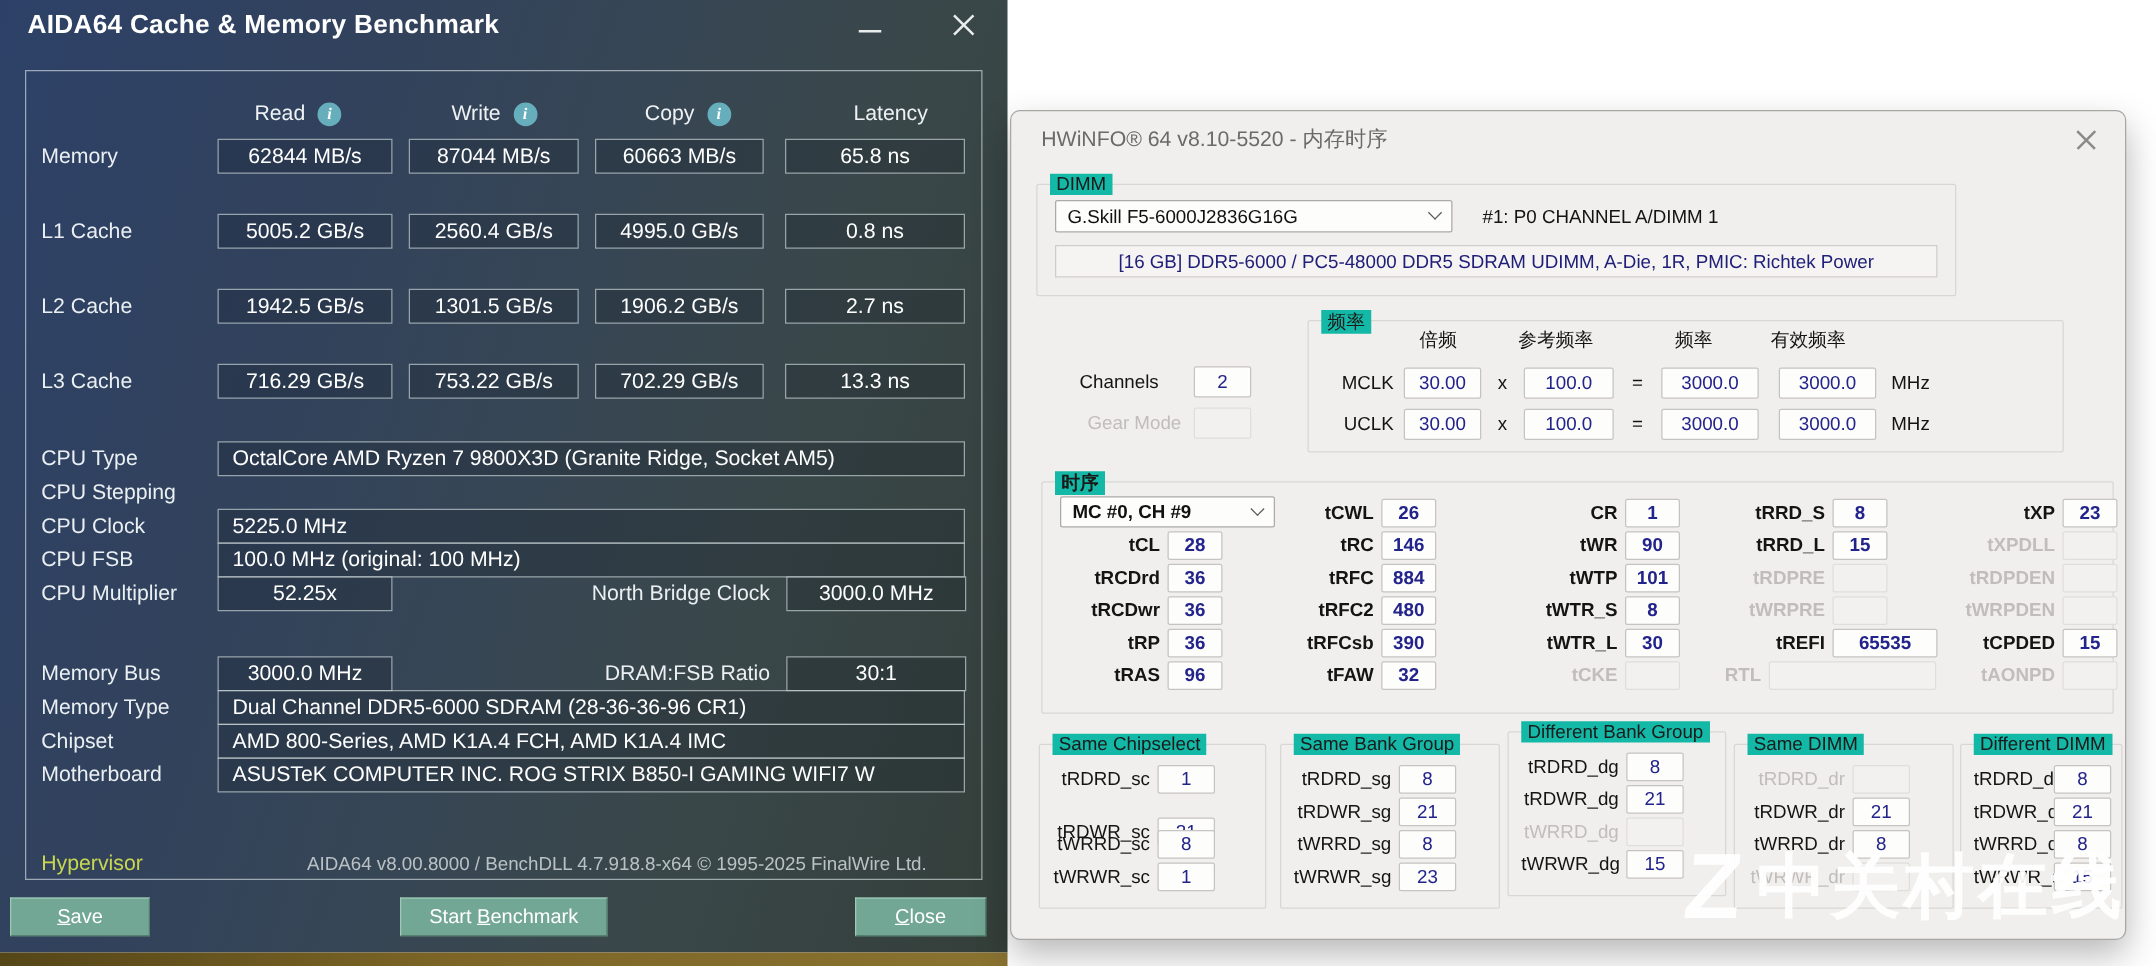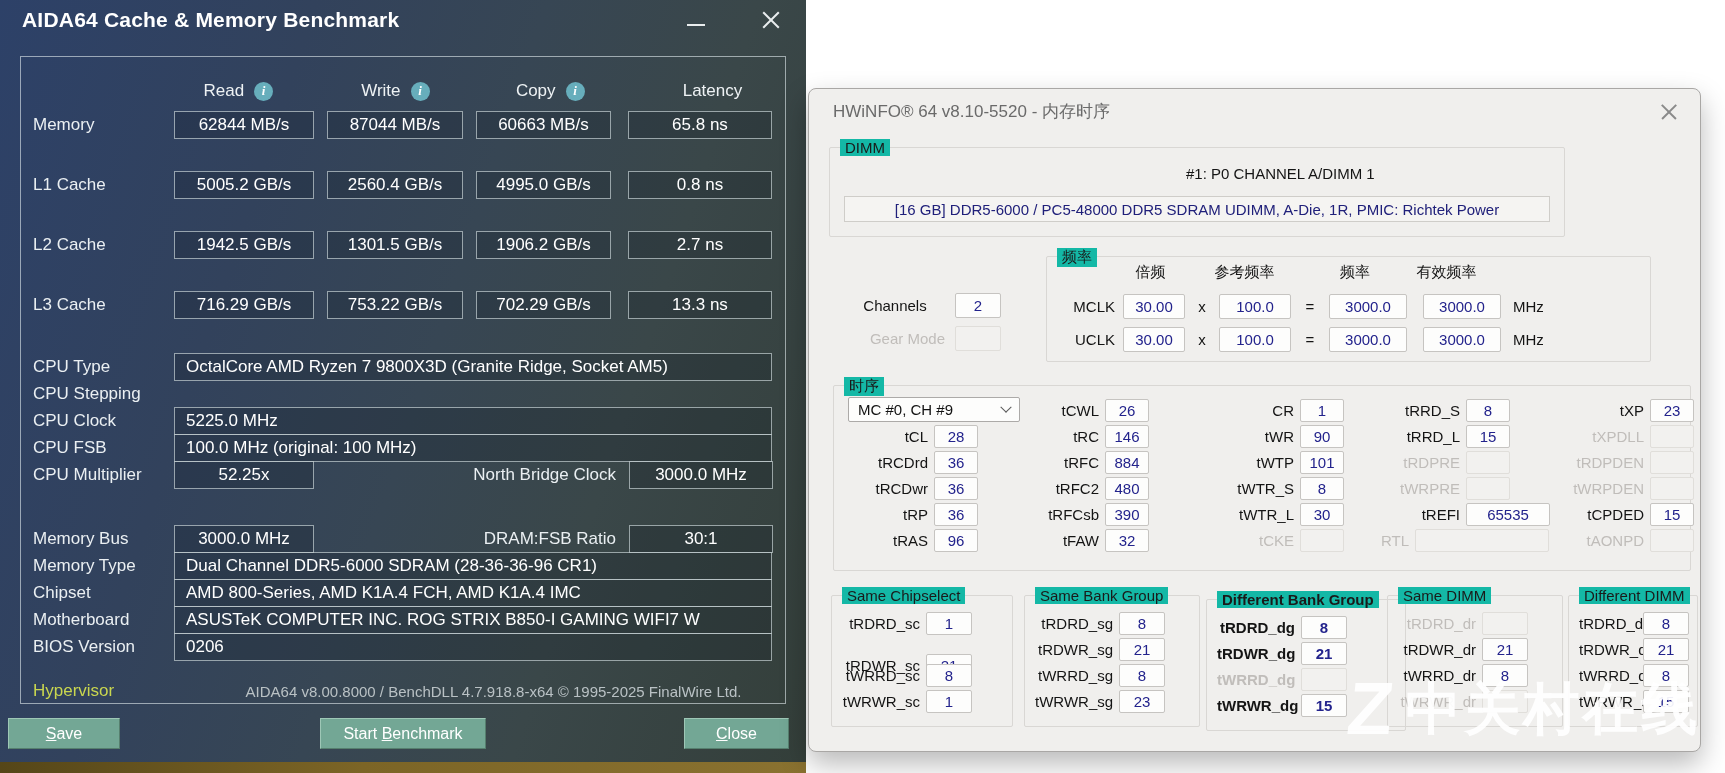--- a/index.html
+++ b/index.html
@@ -187,24 +187,20 @@
         <div class="abox wide">Dual Channel DDR5-6000 SDRAM  (28-36-36-96 CR1)</div>
       </div>
       <div class="arow stack" style="top:523px;">
         <div class="albl">Chipset</div>
         <div class="abox wide">AMD 800-Series, AMD K1A.4 FCH, AMD K1A.4 IMC</div>
       </div>
       <div class="arow stack" style="top:550px;">
         <div class="albl">Motherboard</div>
         <div class="abox wide">ASUSTeK COMPUTER INC. ROG STRIX B850-I GAMING WIFI7 W</div>
       </div>
-      <div class="arow stack" style="top:577px;">
-        <div class="albl">BIOS Version</div>
-        <div class="abox wide">0206</div>
-      </div>
 
       <div class="arow" style="top:620px;">
         <div class="hyp">Hypervisor</div>
         <div class="afooter">AIDA64 v8.00.8000 / BenchDLL 4.7.918.8-x64 © 1995-2025 FinalWire Ltd.</div>
       </div>
     </div>
 
     <div class="abtn" style="left:8px; width:112px;">
       <span><span class="u">S</span><span>ave</span></span>
     </div>
@@ -219,25 +215,29 @@
 
   <div class="hwin">
     <div class="hw-title">HWiNFO® 64 v8.10-5520 - 内存时序</div>
     <div class="hw-close">
         <span class="x1"></span>
         <span class="x2"></span>
       </div>
 
     <div class="grp" style="left:20px; top:58px; width:736px; height:90px;">
       <span class="grp-label">DIMM</span>
+      <div class="combo" style="left:14px; top:12px; width:318px;">
+        <span>G.Skill F5-6000J2836G16G</span>
+        <span class="chev"></span>
+      </div>
       <div class="hlabel" style="position:absolute; left:356px; top:17px;">#1: P0 CHANNEL A/DIMM 1</div>
       <div class="descbox">[16 GB] DDR5-6000 / PC5-48000 DDR5 SDRAM UDIMM, A-Die, 1R, PMIC: Richtek Power</div>
     </div>
 
-    <div class="flabel" style="left:38px; top:208px; width:96px;text-align:center;">Channels</div>
+    <div class="flabel" style="left:22px; top:208px; width:96px;">Channels</div>
     <div class="vbox" style="position:absolute; left:146px; top:204px; width:46px;">2</div>
     <div class="flabel dlabel" style="left:40px; top:241px; width:96px;">Gear Mode</div>
     <div class="vbox dis" style="position:absolute; left:146px; top:237px; width:46px;"></div>
 
     <div class="grp" style="left:237px; top:167px; width:605px; height:106px;">
       <span class="grp-label">频率</span>
       <div class="fhead" style="left:66px;  width:75px;">倍频</div>
       <div class="fhead" style="left:150px; width:95px;">参考频率</div>
       <div class="fhead" style="left:268px; width:80px;">频率</div>
       <div class="fhead" style="left:352px; width:95px;">有效频率</div>
@@ -257,21 +257,21 @@
         <span class="vbox b1">30.00</span>
         <span class="sgn">x</span>
         <span class="vbox b2">100.0</span>
         <span class="sg2">=</span>
         <span class="vbox b3">3000.0</span>
         <span class="vbox b4">3000.0</span>
         <span class="un">MHz</span>
       </div>
     </div>
 
-    <div class="grp" style="left:24px; top:296px; width:858px; height:186px;">
+    <div class="grp" style="left:24px; top:296px; width:858px; height:186px;font-weight:bold;">
       <span class="grp-label">时序</span>
       <div class="combo" style="left:14px; top:11px; width:172px; height:25px;">
         <span>MC #0, CH #9</span>
         <span class="chev"></span>
       </div>
 
       <div class="tcell lw80" style="left:14px; top:39px;">
           <span class="tl">tCL</span>
           <span class="vbox tv">28</span>
         </div>
@@ -426,21 +426,21 @@
       <div class="grow" style="top:68px;">
           <span class="gl">tWRRD_sg</span>
           <span class="vbox gv">8</span>
         </div>
       <div class="grow" style="top:94px;">
           <span class="gl">tWRWR_sg</span>
           <span class="vbox gv">23</span>
         </div>
     </div>
 
-    <div class="grp" style="left:397px; top:510px; width:200px; height:132px;font-weight:bold;">
+    <div class="grp" style="left:397px; top:496px; width:175px; height:132px;">
       <span class="grp-label">Different Bank Group</span>
       <div class="grow" style="top:16px;">
           <span class="gl">tRDRD_dg</span>
           <span class="vbox gv">8</span>
         </div>
       <div class="grow" style="top:42px;">
           <span class="gl">tRDWR_dg</span>
           <span class="vbox gv">21</span>
         </div>
       <div class="grow dis" style="top:68px;">

